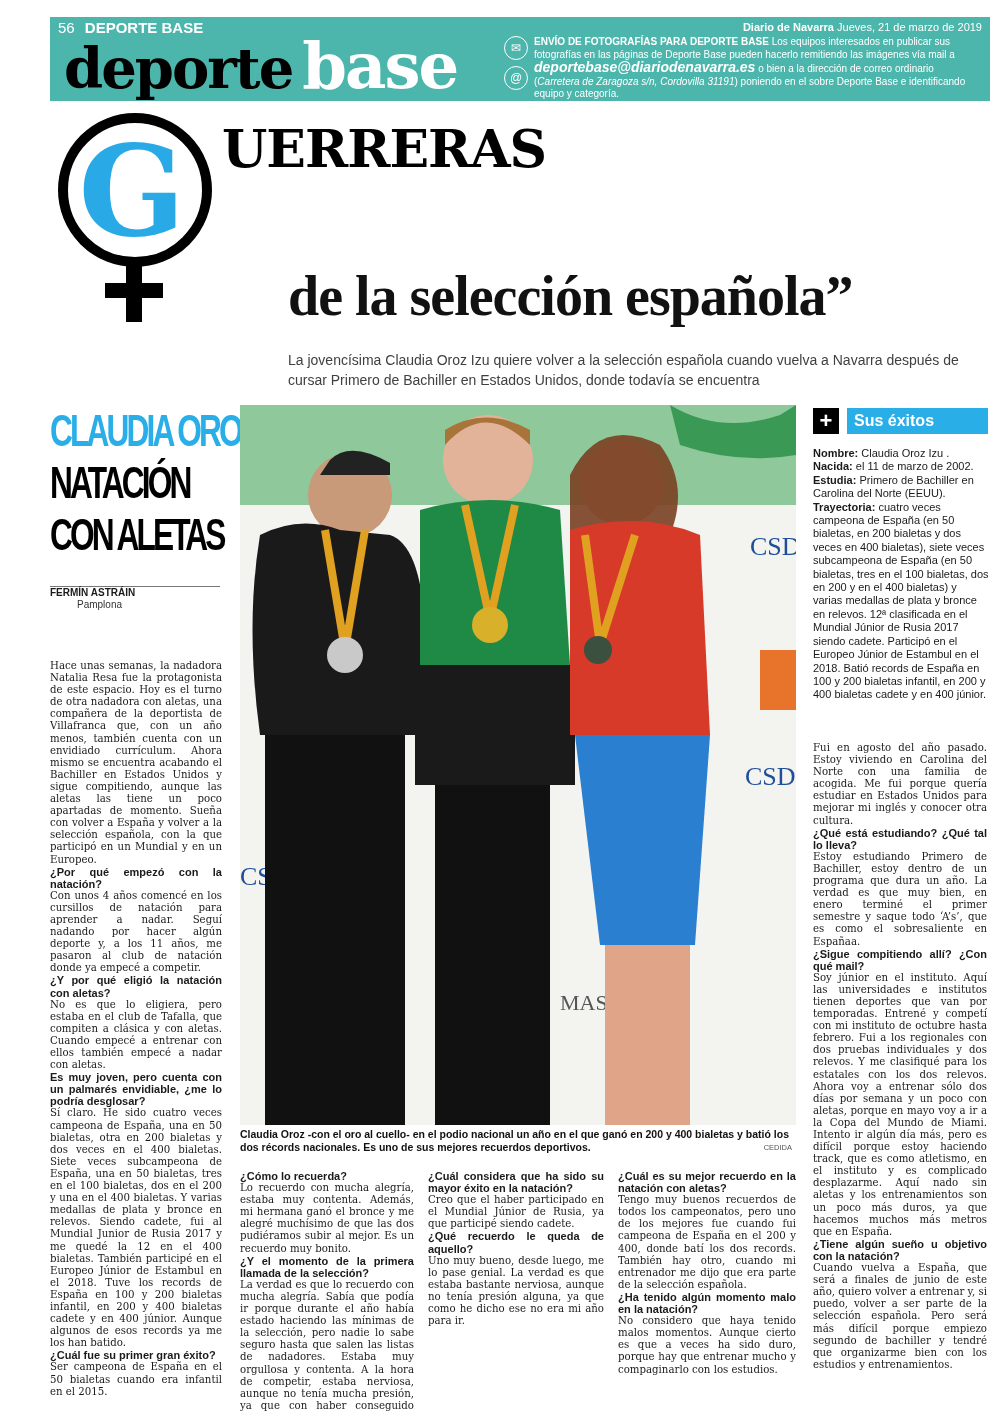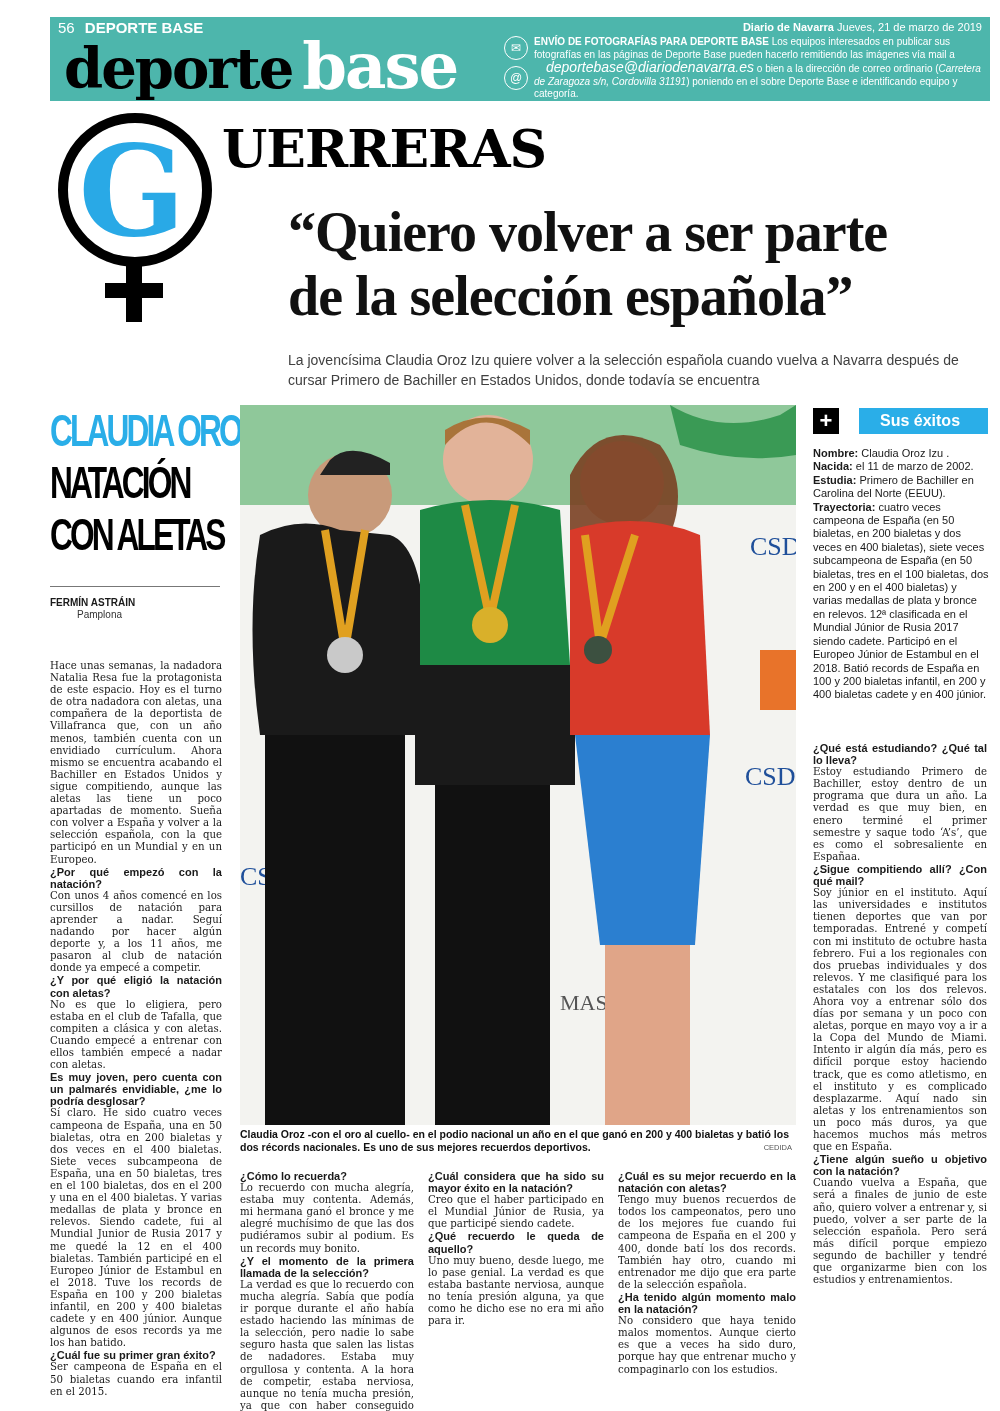--- a/index.html
+++ b/index.html
@@ -12,58 +12,58 @@
   .section-line .page { font-weight: normal; margin-right: 6px; }
   .section-line .sec { font-weight: bold; }
   .masthead { position: absolute; left: 14px; top: 14px; font-family: "DejaVu Serif", serif; font-weight: bold; font-size: 56px; letter-spacing: -2px; line-height: 70px; }
   .masthead .w1 { color: #000; }
   .masthead .w2 { color: #fff; font-size: 64px; margin-left: 10px; }
   .head-right { position: absolute; left: 452px; top: 4px; width: 480px; font-family: "Liberation Sans", sans-serif; color: #fff; }
   .head-date { text-align: right; font-size: 11px; margin-bottom: 3px; }
   .head-date b { font-weight: bold; }
   .head-info { position: relative; padding-left: 32px; font-size: 10px; line-height: 12.5px; }
   .head-info b { font-weight: bold; text-align: right; }
-  .head-info .mail { font-style: italic; font-size: 14px; font-weight: normal; margin-left: 12px; }
+  .head-info .mail { font-style: italic; font-size: 14px; font-weight: bold; }
   .head-info i { font-style: italic; }
   .ic-circle { position: absolute; left: 2px; width: 24px; height: 24px; border: 1.5px solid #fff; border-radius: 50%; display: flex; align-items: center; justify-content: center; font-size: 12px; color: #fff; }
 
   
   .venus { position: absolute; left: 50px; top: 110px; width: 180px; height: 215px; }
   .guerreras-word { position: absolute; left: 222px; top: 118px; font-family: "DejaVu Serif", serif; font-weight: bold; font-size: 52px; letter-spacing: -1px; color: #000; }
 
   .headline { position: absolute; left: 288px; top: 200px; width: 690px; font-family: "Liberation Serif", serif; font-size: 56px; line-height: 64px; color: #111; letter-spacing: -1px; }
   .subhead { position: absolute; left: 288px; top: 350px; width: 700px; font-family: "Liberation Sans", sans-serif; font-size: 14px; line-height: 20px; color: #404040; }
 
   
   .left-col { position: absolute; left: 50px; top: 405px; width: 172px; }
   .kicker-name { font-family: "Liberation Sans", sans-serif; font-weight: bold; font-size: 44px; line-height: 52px; color: #2aaee8; letter-spacing: -4px; transform: scaleX(0.72); transform-origin: left; white-space: nowrap; }
   .kicker-sport { font-family: "Liberation Sans", sans-serif; font-weight: bold; font-size: 44px; line-height: 52px; color: #000; letter-spacing: -4px; transform: scaleX(0.72); transform-origin: left; white-space: nowrap; }
   .byline-rule { margin-top: 25px; border-top: 1px solid #777; width: 170px; }
-  .author { font-family: "Liberation Sans", sans-serif; font-weight: bold; font-size: 10px; margin-top: 10px; }
+  .author { font-family: "Liberation Sans", sans-serif; font-weight: bold; font-size: 10px; margin-top: 0; }
   .place { font-family: "Liberation Sans", sans-serif; font-size: 10px; color: #333; margin-top: 1px; padding-left: 27px; }
 
   .body-text { font-family: "DejaVu Serif", serif; font-size: 10.2px; line-height: 12.1px; color: #1a1a1a; text-align: justify; hyphens: manual; }
   .body-text p { margin: 0; }
   .body-text .q { font-family: "Liberation Sans", sans-serif; font-weight: bold; font-size: 11px; line-height: 12.1px; }
 
   .col-a { position: absolute; left: 50px; top: 660px; width: 172px; }
   .col-b { position: absolute; left: 240px; top: 1170px; width: 174px; }
   .col-c { position: absolute; left: 428px; top: 1170px; width: 176px; }
   .col-d { position: absolute; left: 618px; top: 1170px; width: 178px; }
   .col-e { position: absolute; left: 813px; top: 742px; width: 174px; }
 
   
   .photo { position: absolute; left: 240px; top: 405px; width: 556px; height: 720px; overflow: hidden; background: #f2f2f2; }
   .caption { position: absolute; left: 240px; top: 1128px; width: 556px; font-family: "Liberation Sans", sans-serif; font-size: 10.5px; line-height: 13px; font-weight: bold; color: #111; }
   .credit { position: absolute; right: 4px; bottom: 0; font-size: 7.5px; font-weight: normal; color: #555; }
 
   
   .box-head { position: absolute; left: 813px; top: 408px; width: 175px; height: 26px; display: flex; }
   .plus { width: 26px; height: 26px; background: #000; color: #fff; display: flex; align-items: center; justify-content: center; font-family: "Liberation Sans", sans-serif; font-weight: bold; font-size: 22px; }
-  .box-title { margin-left: 20px; flex: 1; background: #2aaee8; color: #fff; font-family: "Liberation Sans", sans-serif; font-weight: bold; font-size: 16px; line-height: 26px; padding-left: 21px; }
+  .box-title { margin-left: 8px; flex: 1; background: #2aaee8; color: #fff; font-family: "Liberation Sans", sans-serif; font-weight: bold; font-size: 16px; line-height: 26px; padding-left: 7px; }
   .facts { position: absolute; left: 813px; top: 447px; width: 176px; font-family: "Liberation Sans", sans-serif; font-size: 11px; line-height: 13.4px; color: #1a1a1a; }
   .facts b { font-weight: bold; }
 </style>
 </head>
 <body>
 
 <div class="header-band">
   <div class="section-line">
     <span class="page">56</span>
     <span class="sec">DEPORTE BASE</span>
@@ -89,21 +89,21 @@
 
 <svg class="venus" viewBox="0 0 180 215">
   <circle cx="85" cy="80" r="72" fill="none" stroke="#000" stroke-width="10"></circle>
   <rect x="76" y="150" width="16" height="62" fill="#000"></rect>
   <rect x="55" y="173" width="58" height="15" fill="#000"></rect>
   <text x="82" y="125" text-anchor="middle" font-family="DejaVu Serif, serif" font-weight="bold" font-size="125" fill="#29a9e6">G</text>
 </svg>
 <div class="guerreras-word">UERRERAS</div>
 
 <h1 class="headline">
-  <span>“Quiero volver a ser parte</span><br>
+  <br>
   <span>de la selección española”</span>
 </h1>
 <div class="subhead">La jovencísima Claudia Oroz Izu quiere volver a la selección española cuando vuelva a Navarra después de cursar Primero de Bachiller en Estados Unidos, donde todavía se encuentra</div>
 
 <div class="left-col">
   <div class="kicker-name">CLAUDIA OROZ</div>
   <div class="kicker-sport">NATACIÓN</div>
   <div class="kicker-sport">CON ALETAS</div>
   <div class="byline-rule"></div>
   <div class="author">FERMÍN ASTRÁIN</div>
@@ -157,21 +157,21 @@
     <circle cx="358" cy="245" r="14" fill="#3c5040"></circle>
   </svg>
 </div>
 <div class="caption">
   <span>Claudia Oroz -con el oro al cuello- en el podio nacional un año en el que ganó en 200 y 400 bialetas y batió los dos récords nacionales. Es uno de sus mejores recuerdos deportivos.</span>
   <span class="credit">CEDIDA</span>
 </div>
 
 <div class="col-b body-text">
   <p class="q">¿Cómo lo recuerda?</p>
-  <p>Lo recuerdo con mucha alegría, estaba muy contenta. Además, mi hermana ganó el bronce y me alegré muchísimo de que las dos pudiéramos subir al podium. Es un records muy bonito.</p>
+  <p>Lo recuerdo con mucha alegría, estaba muy contenta. Además, mi hermana ganó el bronce y me alegré muchísimo de que las dos pudiéramos subir al mejor. Es un recuerdo muy bonito.</p>
   <p class="q">¿Y el momento de la primera llamada de la selección?</p>
   <p>La verdad es que lo recuerdo con mucha alegría. Sabía que podía ir porque durante el año había estado haciendo las mínimas de la selección, pero nadie lo sabe seguro hasta que salen las listas de nadadores. Estaba muy orgullosa y contenta. A la hora de competir, estaba nerviosa, aunque no tenía mucha presión, ya que con haber conseguido entrar en la selección ya estaba satisfecha.</p>
 </div>
 
 <div class="col-c body-text">
   <p class="q">¿Cuál considera que ha sido su mayor éxito en la natación?</p>
   <p>Creo que el haber participado en el Mundial Júnior de Rusia, ya que participé siendo cadete.</p>
   <p class="q">¿Qué recuerdo le queda de aquello?</p>
   <p>Uno muy bueno, desde luego, me lo pase genial. La verdad es que estaba bastante nerviosa, aunque no tenía presión alguna, ya que como he dicho ese no era mi año para ir.</p>
 </div>
@@ -188,19 +188,20 @@
   <div class="box-title">Sus éxitos</div>
 </div>
 <div class="facts">
   <b>Nombre:</b> <span>Claudia Oroz Izu .</span><br>
   <b>Nacida:</b> <span>el 11 de marzo de 2002.</span><br>
   <b>Estudia:</b> <span>Primero de Bachiller en Carolina del Norte (EEUU).</span><br>
   <b>Trayectoria:</b> <span>cuatro veces campeona de España (en 50 bialetas, en 200 bialetas y dos veces en 400 bialetas), siete veces subcampeona de España (en 50 bialetas, tres en el 100 bialetas, dos en 200 y en el 400 bialetas) y varias medallas de plata y bronce en relevos. 12ª clasificada en el Mundial Júnior de Rusia 2017 siendo cadete. Participó en el Europeo Júnior de Estambul en el 2018. Batió records de España en 100 y 200 bialetas infantil, en 200 y 400 bialetas cadete y en 400 júnior.</span>
 </div>
 
 <div class="col-e body-text">
+  <p>Fui en agosto del año pasado. Estoy viviendo en Carolina del Norte con una familia de acogida. Me fui porque quería estudiar en Estados Unidos para mejorar mi inglés y conocer otra cultura.</p>
   <p class="q">¿Qué está estudiando? ¿Qué tal lo lleva?</p>
   <p>Estoy estudiando Primero de Bachiller, estoy dentro de un programa que dura un año. La verdad es que muy bien, en enero terminé el primer semestre y saque todo ‘A’s’, que es como el sobresaliente en Españaa.</p>
   <p class="q">¿Sigue compitiendo allí? ¿Con qué mail?</p>
   <p>Soy júnior en el instituto. Aquí las universidades e institutos tienen deportes que van por temporadas. Entrené y competí con mi instituto de octubre hasta febrero. Fui a los regionales con dos pruebas individuales y dos relevos. Y me clasifiqué para los estatales con los dos relevos. Ahora voy a entrenar sólo dos días por semana y un poco con aletas, porque en mayo voy a ir a la Copa del Mundo de Miami. Intento ir algún día más, pero es difícil porque estoy haciendo track, que es como atletismo, en el instituto y es complicado desplazarme. Aquí nado sin aletas y los entrenamientos son un poco más duros, ya que hacemos muchos más metros que en España.</p>
   <p class="q">¿Tiene algún sueño u objetivo con la natación?</p>
   <p>Cuando vuelva a España, que será a finales de junio de este año, quiero volver a entrenar y, si puedo, volver a ser parte de la selección española. Pero será más difícil porque empiezo segundo de bachiller y tendré que organizarme bien con los estudios y entrenamientos.</p>
 </div>
 
 </body></html>

